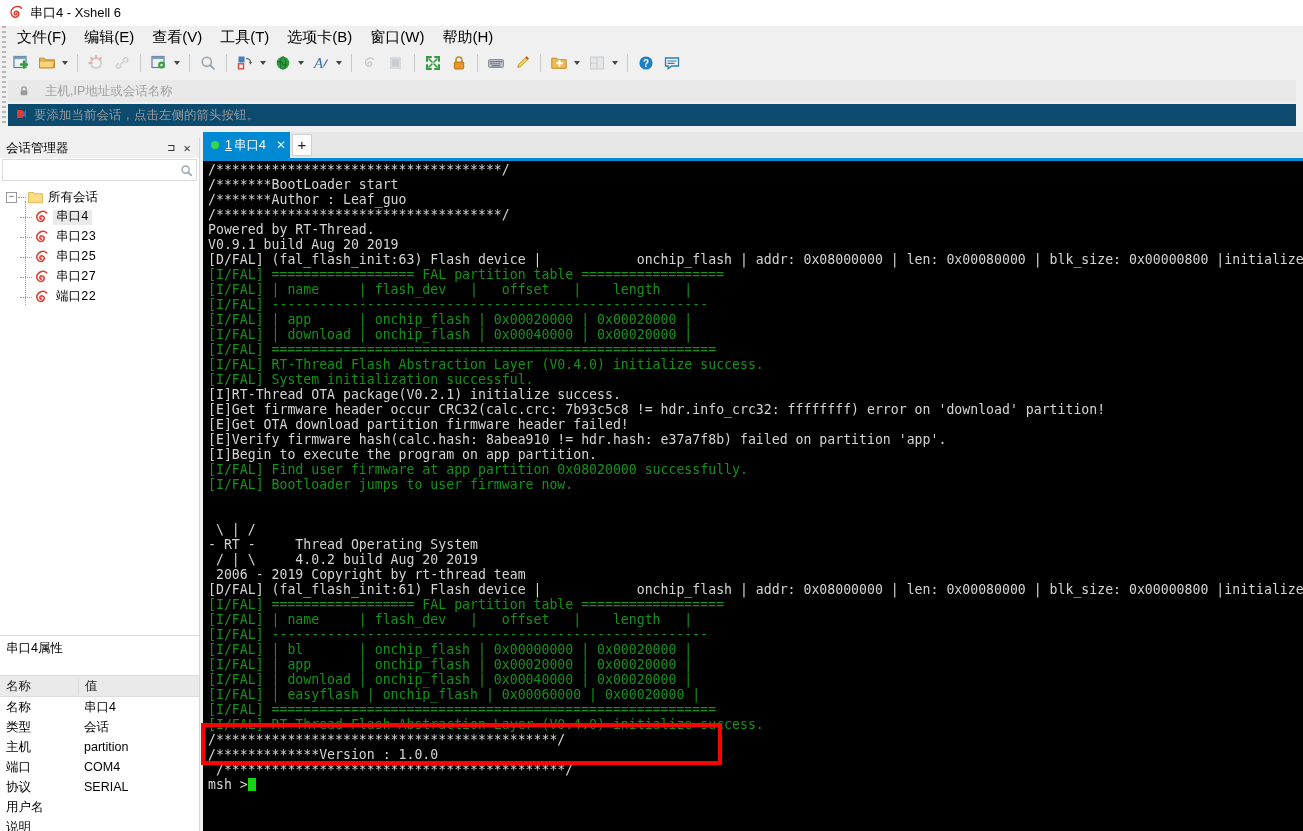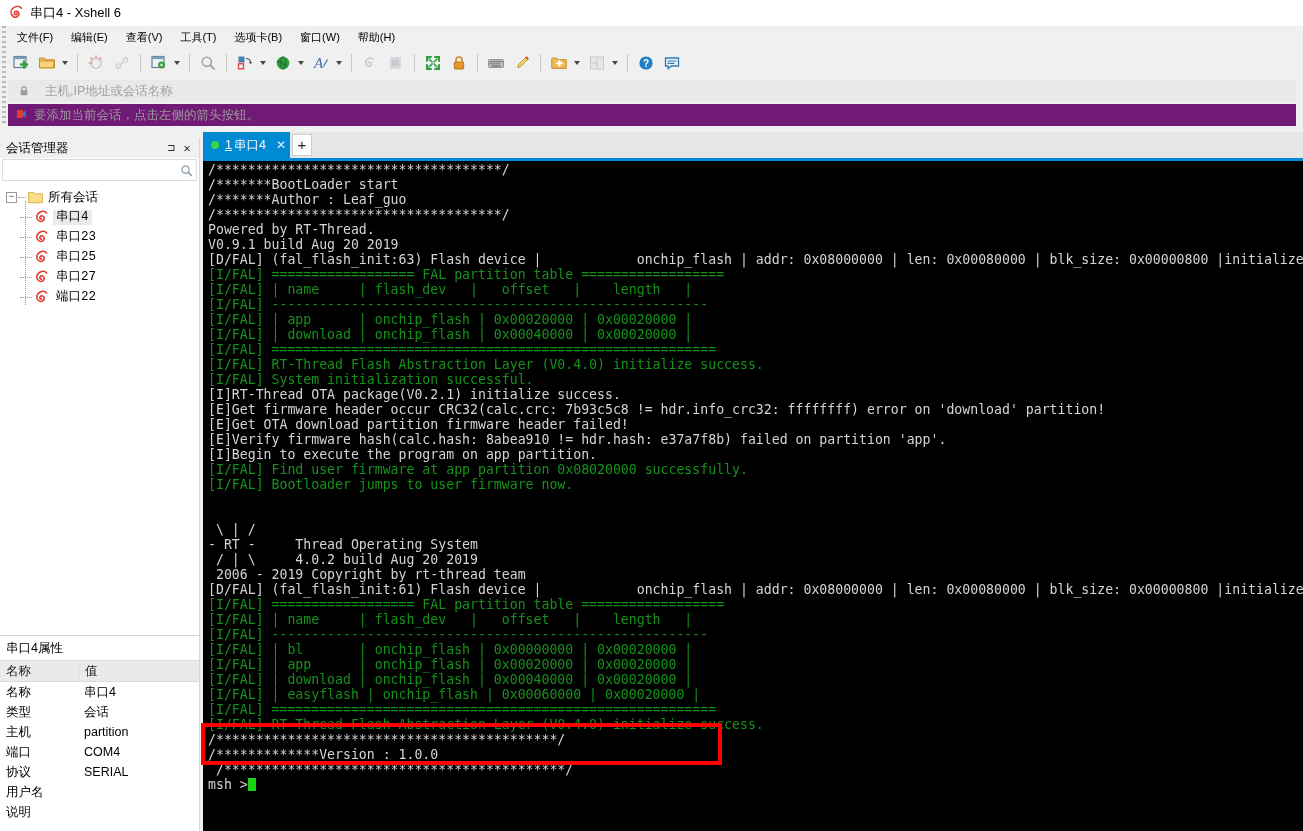--- a/index.html
+++ b/index.html
@@ -34,21 +34,21 @@
     font-size: 13px; color: #000; line-height: 16px; white-space: nowrap;
   }
 
   
   #menubar {
     position: absolute; left: 8px; top: 26px; width: 1295px; height: 22px;
     display: flex; align-items: center;
     background: #f0f0f0;
   }
   .menu-item {
-    font-size: 11px; color: #000;
+    font-size: 15px; color: #000;
     padding: 2px 9px; white-space: nowrap; cursor: default;
   }
 
   
   #toolbar {
     position: absolute; left: 8px; top: 48px; width: 1295px; height: 30px;
     display: flex; align-items: center; background: #f0f0f0;
   }
   .tb-btn {
     width: 24px; height: 24px; display: flex; align-items: center; justify-content: center;
@@ -77,21 +77,21 @@
     width: 20px; display: flex; justify-content: center; align-items: center;
     margin-left: 6px; flex: none;
   }
   #addressbar .ph {
     font-size: 12.5px; color: #a0a0a0; margin-left: 11px; white-space: nowrap;
   }
 
   
   #hintbar {
     position: absolute; left: 8px; top: 104px; width: 1288px; height: 22px;
-    display: flex; align-items: center; background: #701a75;
+    display: flex; align-items: center; background: #0c4a6e;
   }
   #hintbar .arrow { margin-left: 6px; width: 18px; display:flex; justify-content:center; flex:none;}
   #hintbar .txt { font-size: 12.5px; color: #9a9a9a; margin-left: 2px; white-space: nowrap; }
 
   
   .gripstrip {
     position: absolute; left: 2px; top: 26px; width: 4px; height: 100px;
     background-image: repeating-linear-gradient(to bottom, #b8b8b8 0px, #b8b8b8 2px, transparent 2px, transparent 5px);
   }
 
@@ -135,21 +135,21 @@
   .vline {
     position: absolute; left: 25px; top: 20px; width: 0; border-left: 1px dotted #9a9a9a; height: 104px;
   }
 
   
   #props {
     position: absolute; left: 0; top: 635px; width: 200px; height: 196px;
     background: #fff; border-right: 1px solid #d7d7d7; box-sizing: border-box;
     border-top: 1px solid #d7d7d7;
   }
-  #props .p-title { font-size: 12.5px; color: #000; padding: 4px 6px 3px 6px; }
+  #props .p-title { font-size: 12.5px; color: #000; padding: 4px 6px 18px 6px; }
   #props .p-head {
     display: flex; background: #eaeaea; border-top: 1px solid #dcdcdc; border-bottom: 1px solid #dcdcdc;
     font-size: 12.5px; color: #222; height: 20px; align-items: center;
   }
   #props .p-head .c1 { width: 78px; padding-left: 6px; box-sizing: border-box; }
   #props .p-head .c2 { flex: 1; padding-left: 6px; box-sizing: border-box; border-left: 1px solid #dcdcdc;}
   .p-row { display: flex; font-size: 12.5px; color: #000; height: 20px; align-items: center; }
   .p-row .c1 { width: 78px; padding-left: 6px; box-sizing: border-box; }
   .p-row .c2 { flex: 1; padding-left: 6px; box-sizing: border-box; }
 

